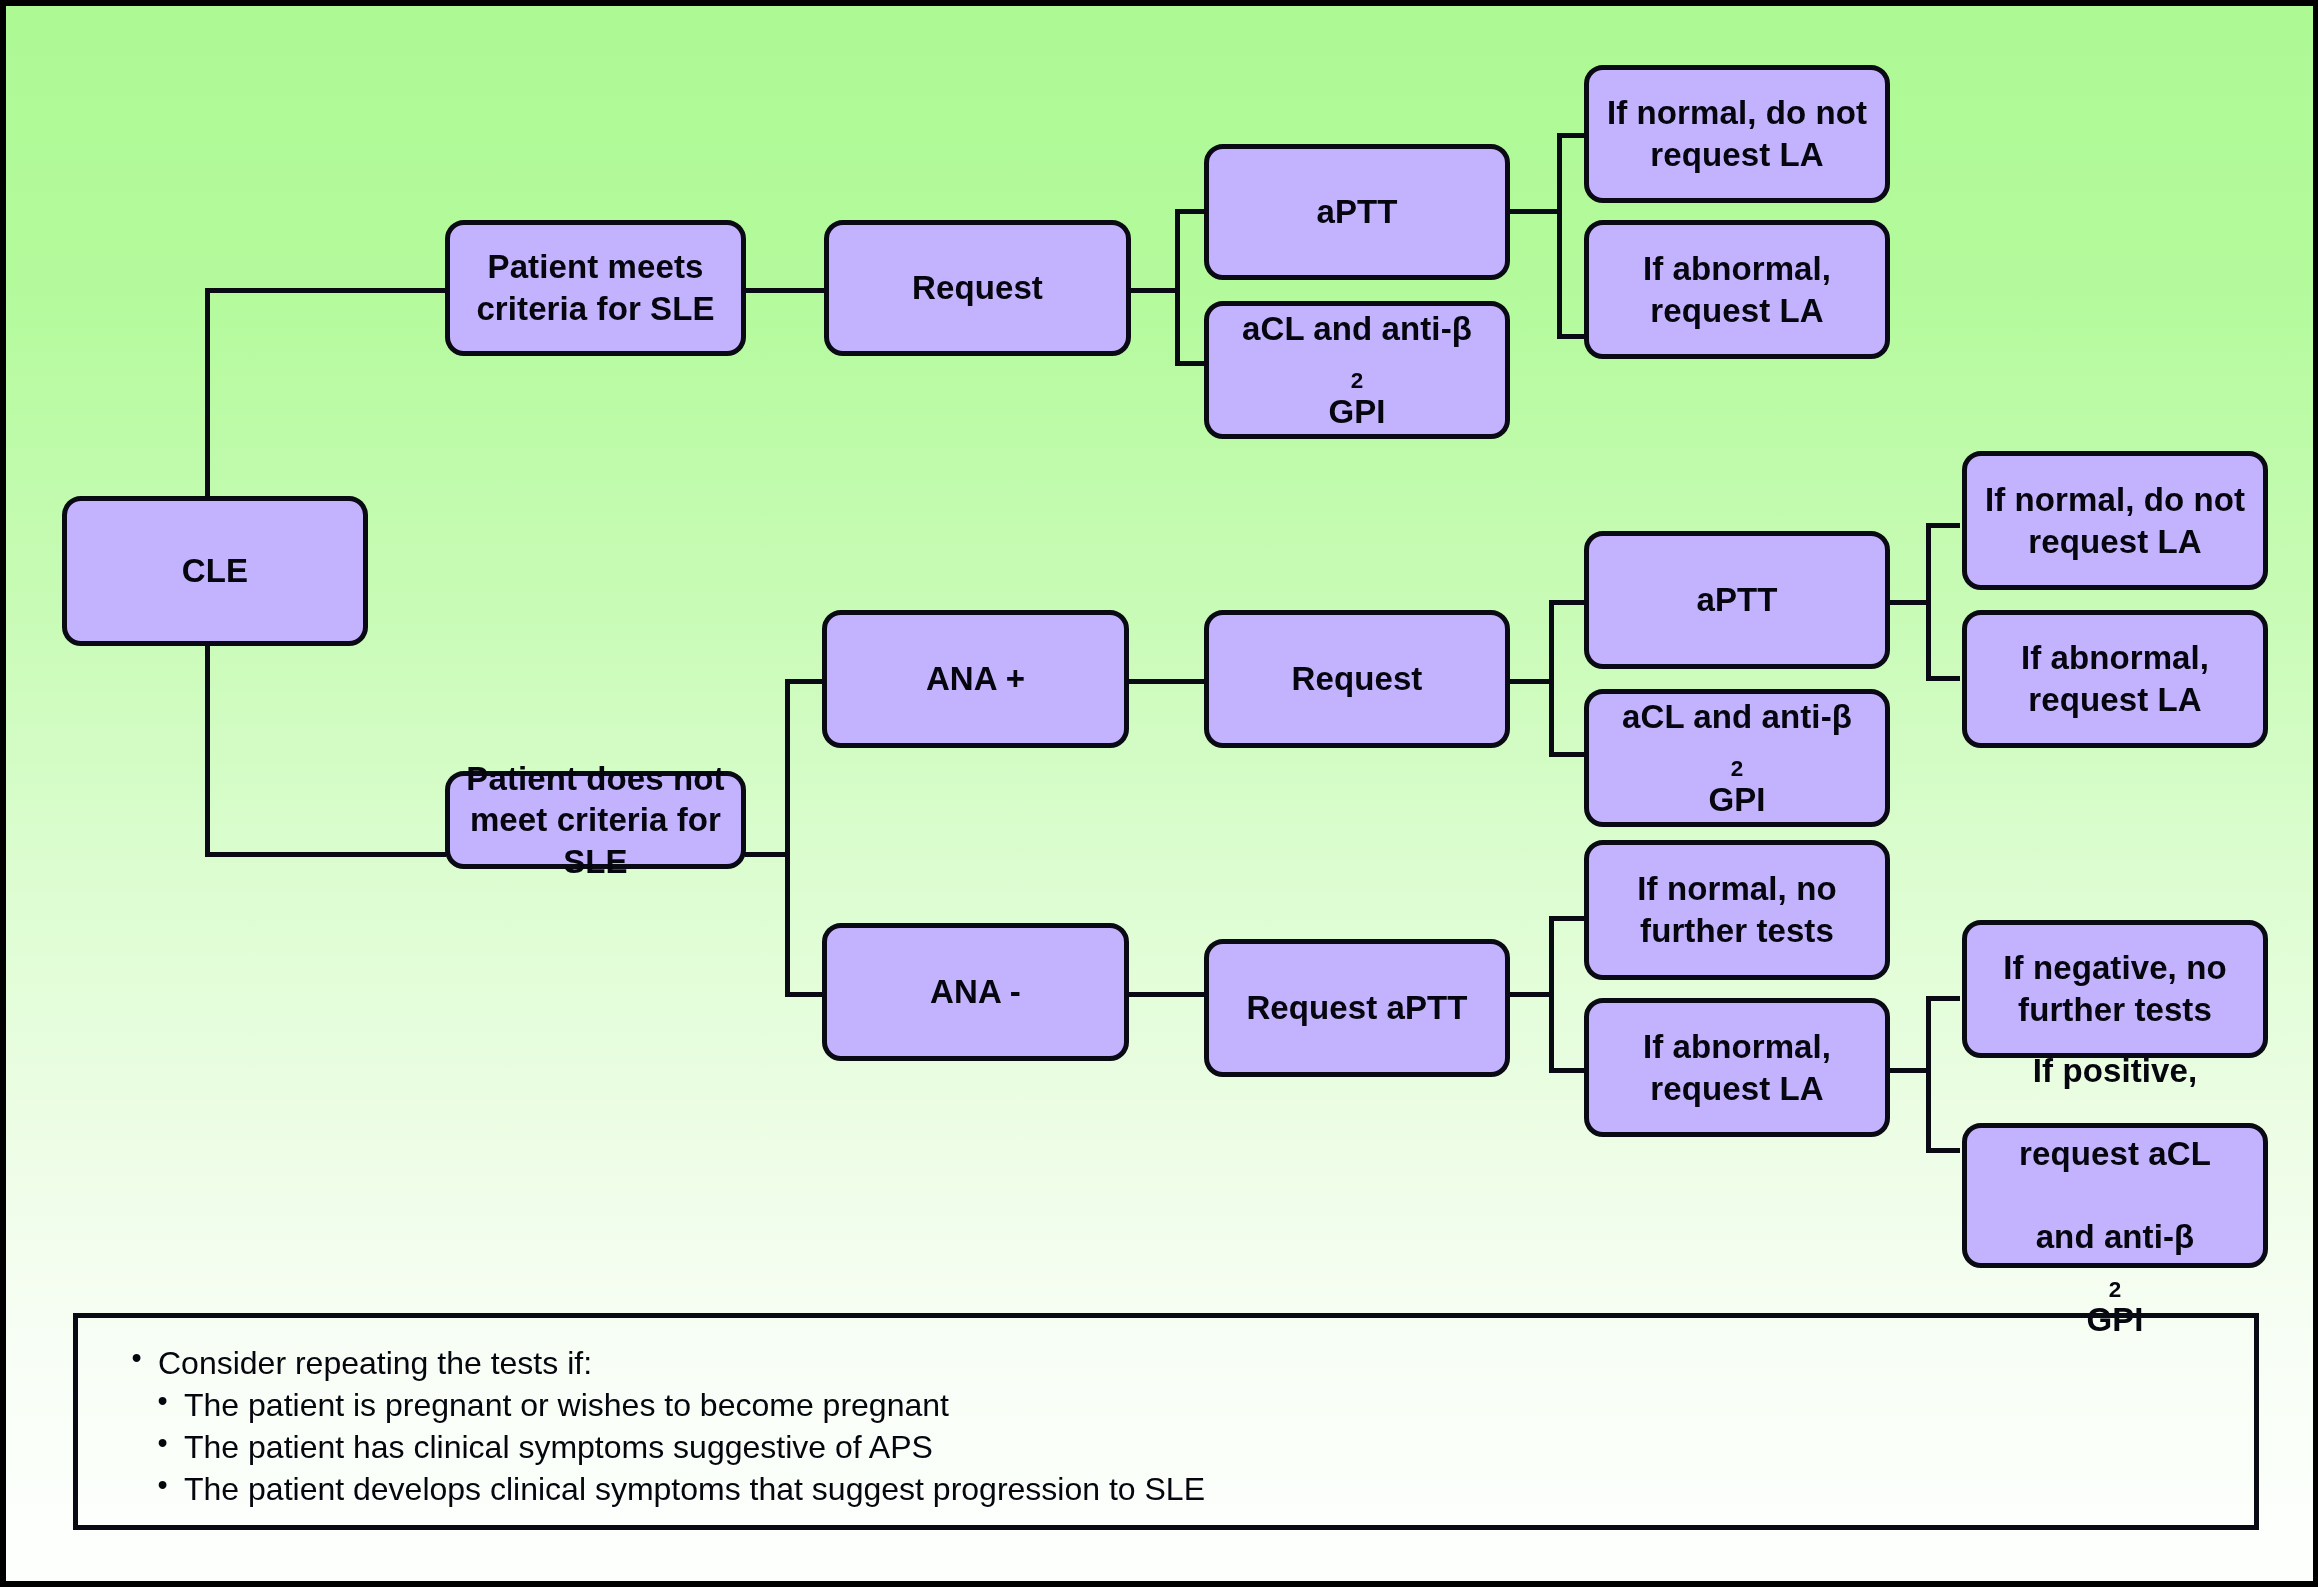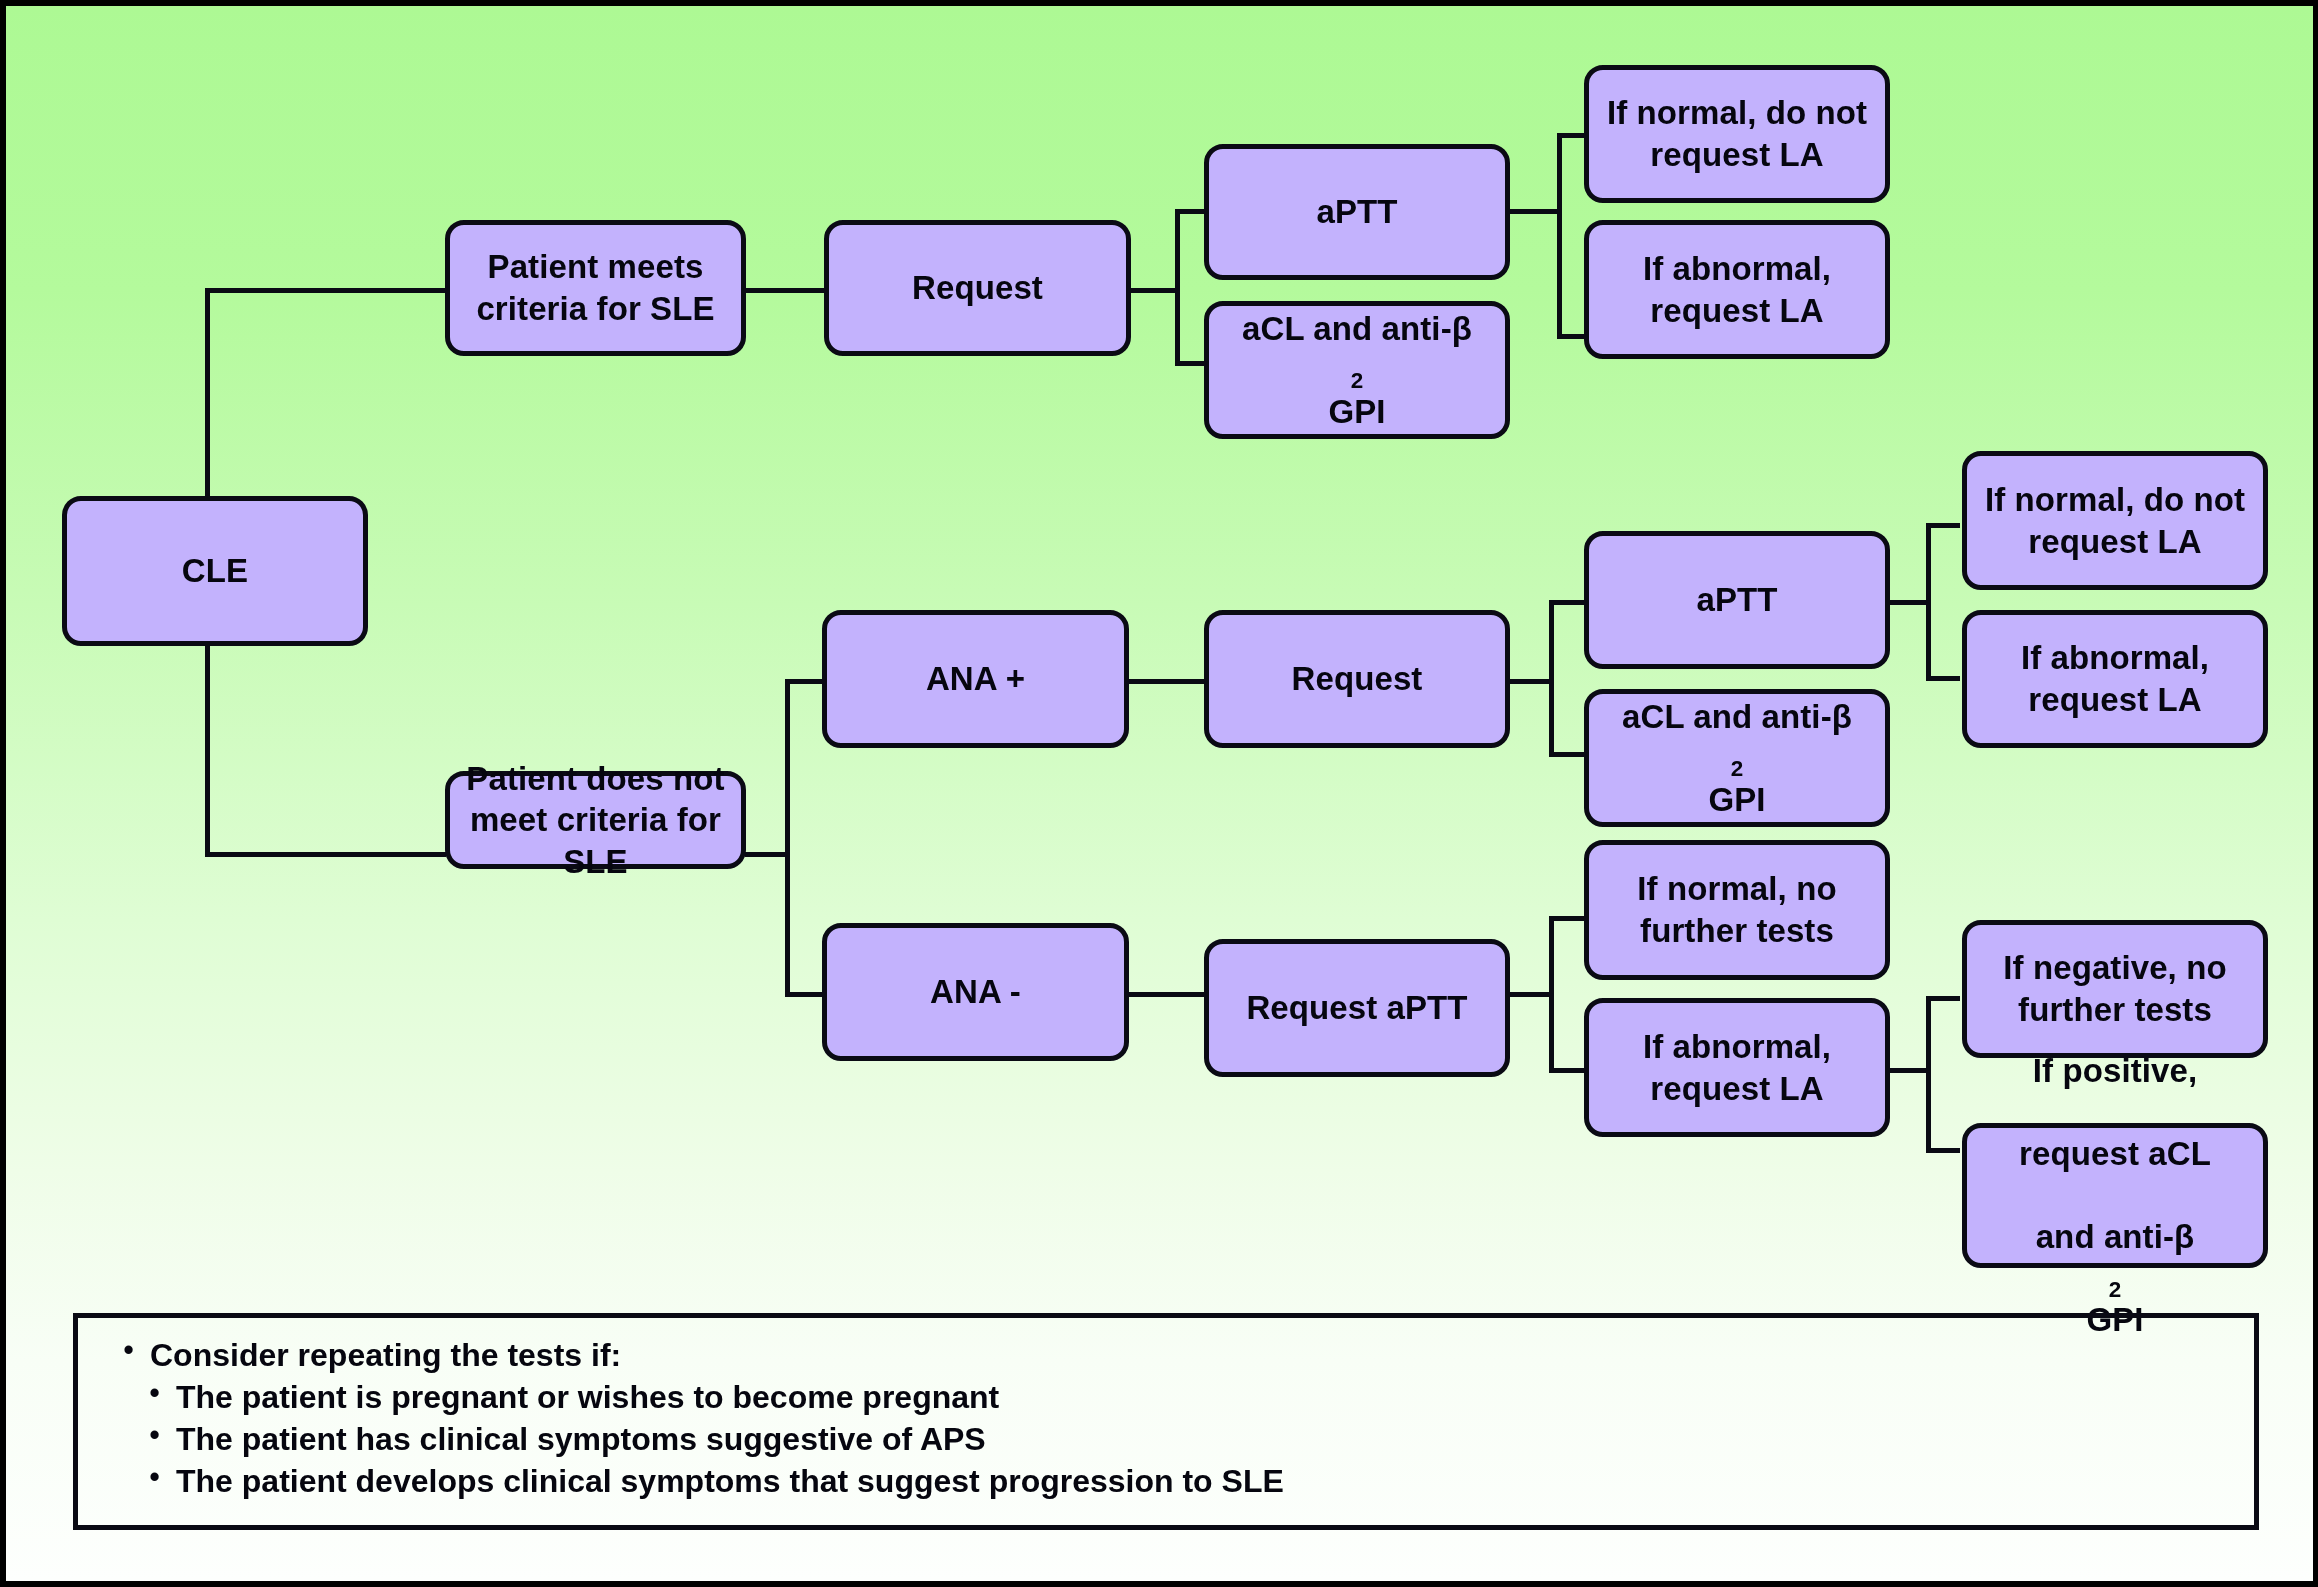--- a/index.html
+++ b/index.html
@@ -67,23 +67,22 @@
     width: 2186px;
     height: 217px;
     box-sizing: border-box;
     border: 5.1px solid #0a0a14;
     background: transparent;
     z-index: 4;
     padding: 20.5px 0 0 41px;
   }
   #legend ul {
     list-style: none;
-    margin: 0;
+    margin: 8px;
     padding: 0;
-    font-weight: bold;
   }
   #legend li {
     position: relative;
     font-size: 32px;
     line-height: 1.0;
     color: #06060f;
     margin-bottom: 10.2px;
     padding-left: 31px;
   }
   #legend li.lvl1 { margin-left: 0px; }

